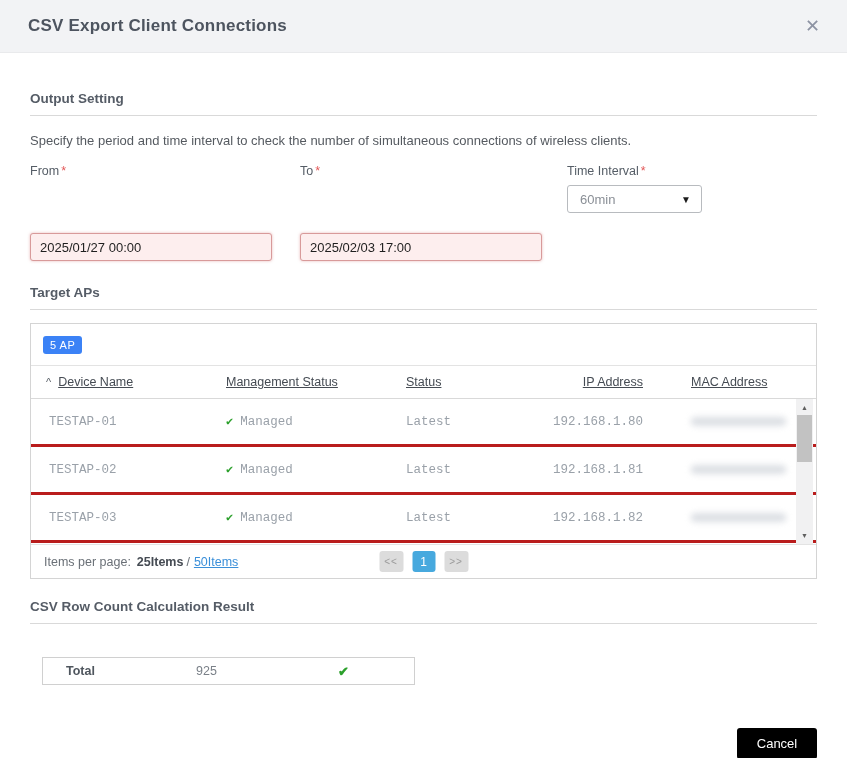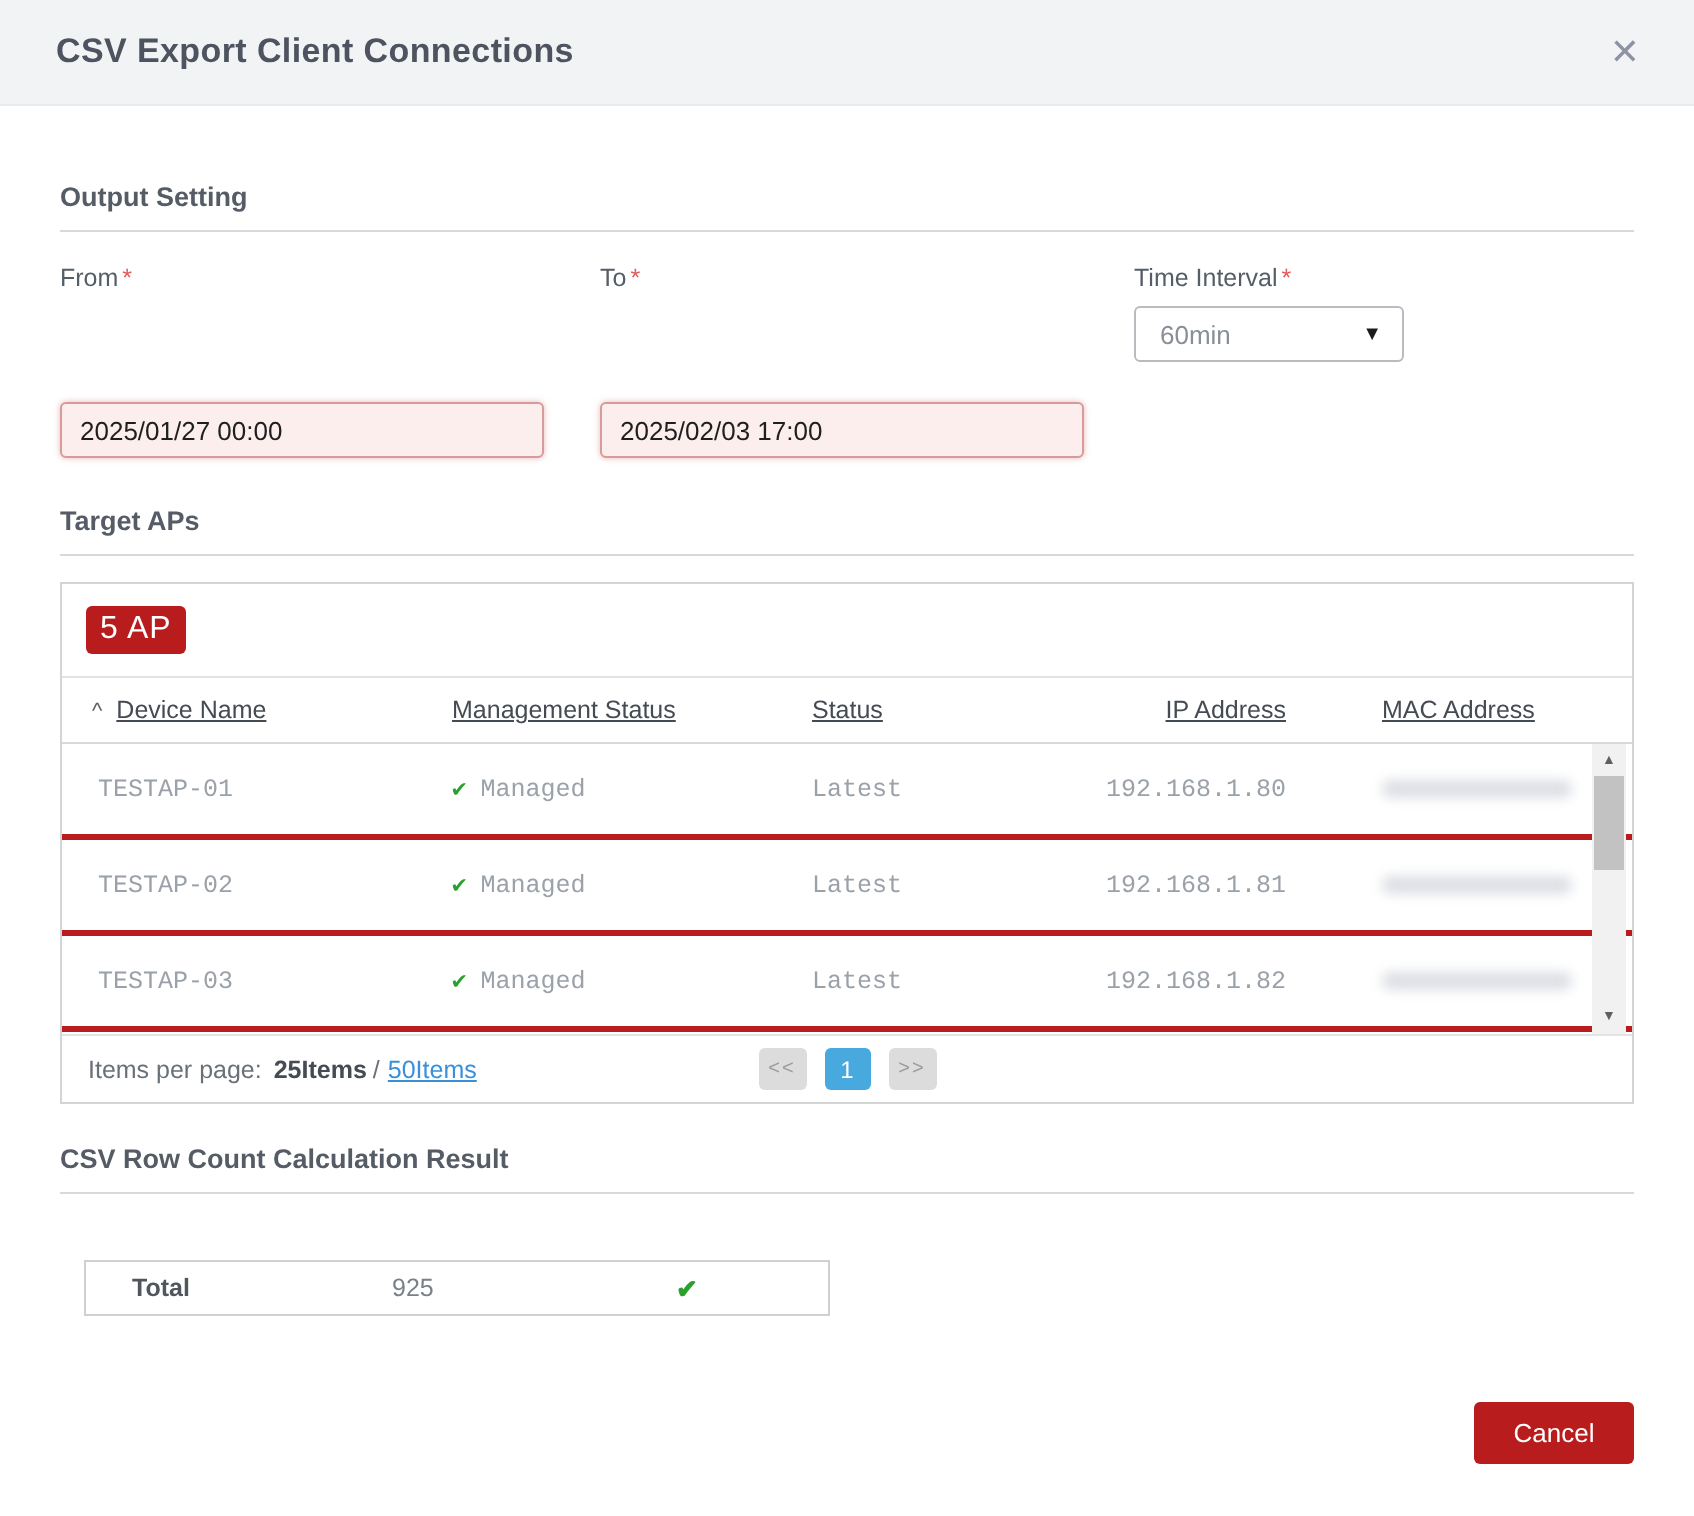--- a/index.html
+++ b/index.html
@@ -48,22 +48,22 @@
     display:flex; align-items:center; justify-content:space-between;
     padding:0 10px 0 12px; font-size:13px; color:#8a8f96; cursor:pointer;
   }
   .select-arrow { color:#1b1b1b; font-size:10px; }
 
   
   .mt-target { margin-top:24px; }
   .panel { margin-top:13px; border:1px solid #d4d4d4; background:#fff; }
   .badge-row { padding:11px 12px; border-bottom:1px solid #e3e3e3; }
   .count-badge {
-    display:inline-block; background:#b91c1c; color:#fff;
-    font-size:16px; padding:3px 7px; border-radius:3px; letter-spacing:.5px;
+    display:inline-block; background:#3b82f6; color:#fff;
+    font-size:11px; padding:3px 7px; border-radius:3px; letter-spacing:.5px;
   }
   .thead {
     display:grid; grid-template-columns:180px 180px 145px 92px 1fr;
     padding:9px 0 9px 15px; font-size:12.5px; color:#454b53;
     border-bottom:1px solid #d9d9d9; align-items:center;
   }
   .th-link { text-decoration:underline; color:#454b53; cursor:pointer; }
   .sort-caret { color:#5a6068; font-size:11px; margin-right:7px; text-decoration:none; display:inline-block; }
   .th-ip { text-align:right; }
   .th-mac { padding-left:48px; }
@@ -113,33 +113,34 @@
   .total-value { color:#7a8088; }
   .total-check { color:#2ca02c; font-weight:bold; font-size:13px; }
 
   
   .footer-buttons { margin-top:43px; display:flex; justify-content:flex-end; gap:10px; }
   .btn {
     height:31px; border:none; border-radius:3px; color:#fff; cursor:pointer;
     font-family:"Liberation Sans", sans-serif;
   }
   .btn-export { width:99px; background:#2196f3; font-size:12.5px; letter-spacing:.6px; }
-  .btn-cancel { width:80px; background:#b91c1c; font-size:13px; }
+  .btn-cancel { width:80px; background:#000000; font-size:13px; }
 </style>
 </head>
 <body>
 
 <div class="dialog-header">
   <span class="dialog-title">CSV Export Client Connections</span>
   <span class="close-btn">✕</span>
 </div>
 
 <div class="dialog-body">
 
   <div class="section-heading mt-first">Output Setting</div>
+  <div class="desc">Specify the period and time interval to check the number of simultaneous connections of wireless clients.</div>
 
   <div class="fields-row">
     <div class="field field-from">
       <div class="field-label">
         <span>From</span><span class="req">*</span>
       </div>
       <input class="datetime-input" type="text" value="2025/01/27 00:00" style="">
     </div>
     <div class="field field-to">
       <div class="field-label">

